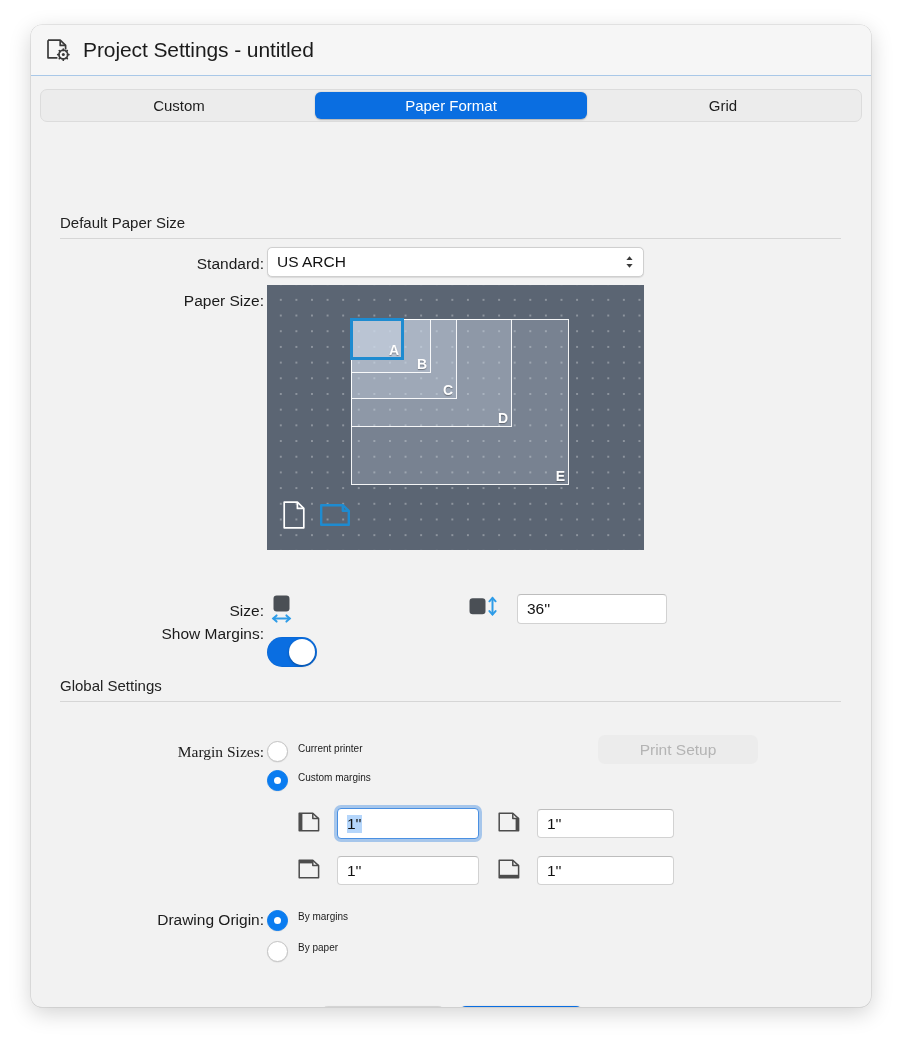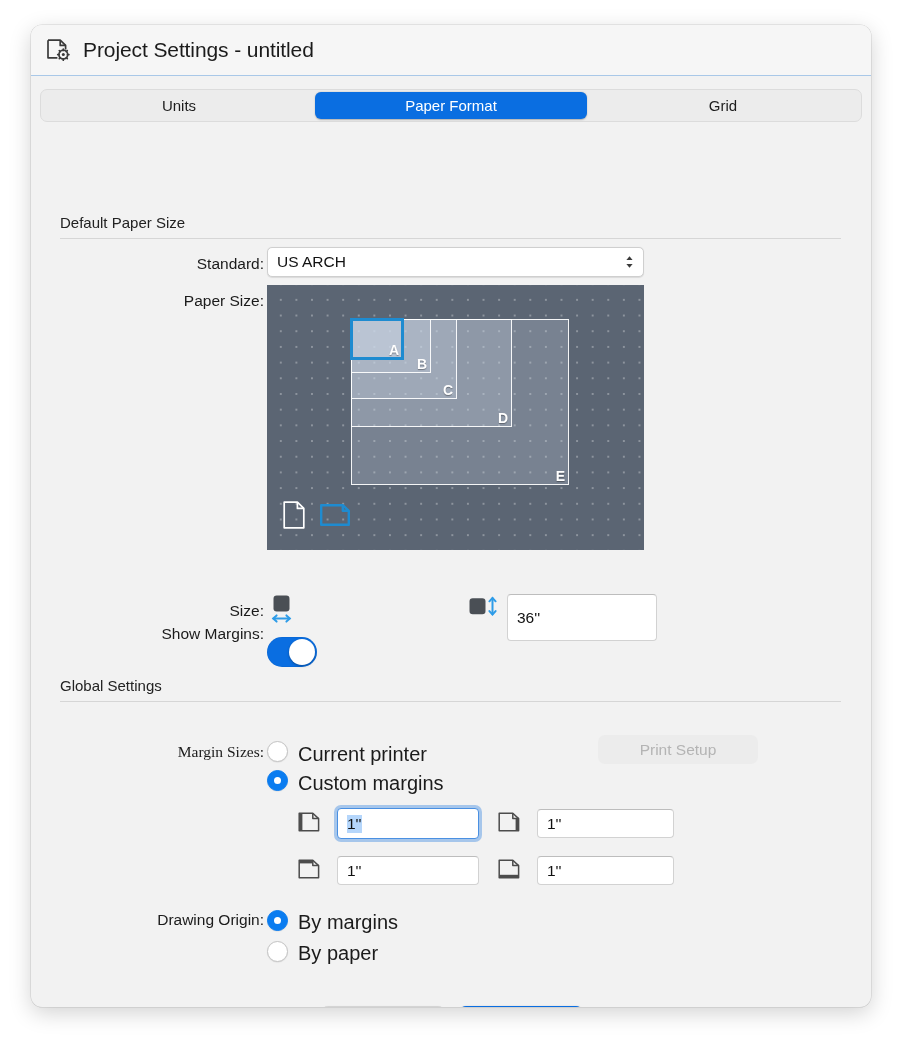--- a/index.html
+++ b/index.html
@@ -189,21 +189,21 @@
     content: "";
     position: absolute;
     left: 50%; top: 50%;
     width: 7px; height: 7px;
     margin: -3.5px 0 0 -3.5px;
     border-radius: 50%;
     background: #ffffff;
   }
   .radio-label {
     position: absolute;
-    font-size: 20px;
+    font-size: 10px;
     color: #1b1b1b;
   }
   
   .btn {
     position: absolute;
     border-radius: 7px;
     display: flex;
     align-items: center;
     justify-content: center;
     font-size: 15.5px;
@@ -252,21 +252,21 @@
             <line x1="-3" y1="3" x2="-4" y2="4"></line>
           </g>
         </g>
       </svg>
     </span>
     <span class="title-text">Project Settings - untitled</span>
   </div>
 
   <div class="tabs-wrap">
     <div class="tabs">
-      <div class="tab">Units</div>
+      <div class="tab">Custom</div>
       <div class="tab sel">Paper Format</div>
       <div class="tab">Grid</div>
     </div>
   </div>
 
   <div class="content">
 
     <div class="group-head" style="left:29px; top:92px;">Default Paper Size</div>
     <div class="group-rule" style="left:29px; top:116px; width:781px;"></div>
 
@@ -337,21 +337,21 @@
     <span class="icon-box" style="left:437px; top:472px;">
       <svg viewBox="0 0 30 26" width="30" height="26">
         <rect x="1.5" y="4.2" width="16" height="16" rx="3.2" fill="#4a4f55"></rect>
         <g stroke="#2e9ce8" stroke-width="2" stroke-linecap="round">
           <line x1="24.5" y1="4.2" x2="24.5" y2="20.2"></line>
           <path d="M21.4 7.3 L24.5 3.9 L27.6 7.3" fill="none"></path>
           <path d="M21.4 17.1 L24.5 20.5 L27.6 17.1" fill="none"></path>
         </g>
       </svg>
     </span>
-    <div class="field" style="left:476px; top:472px; width:150px; height:47px;">
+    <div class="field" style="left:486px; top:472px; width:150px; height:30px;">
       <span>36''</span>
     </div>
 
     <div class="row-label" style="left:60px; top:503px; width:173px;">Show Margins:</div>
     <div class="toggle" style="left:236px; top:515px;">
       <div class="knob"></div>
     </div>
 
     <div class="group-head" style="left:29px; top:555px;">Global Settings</div>
     <div class="group-rule" style="left:29px; top:579px; width:781px;"></div>

